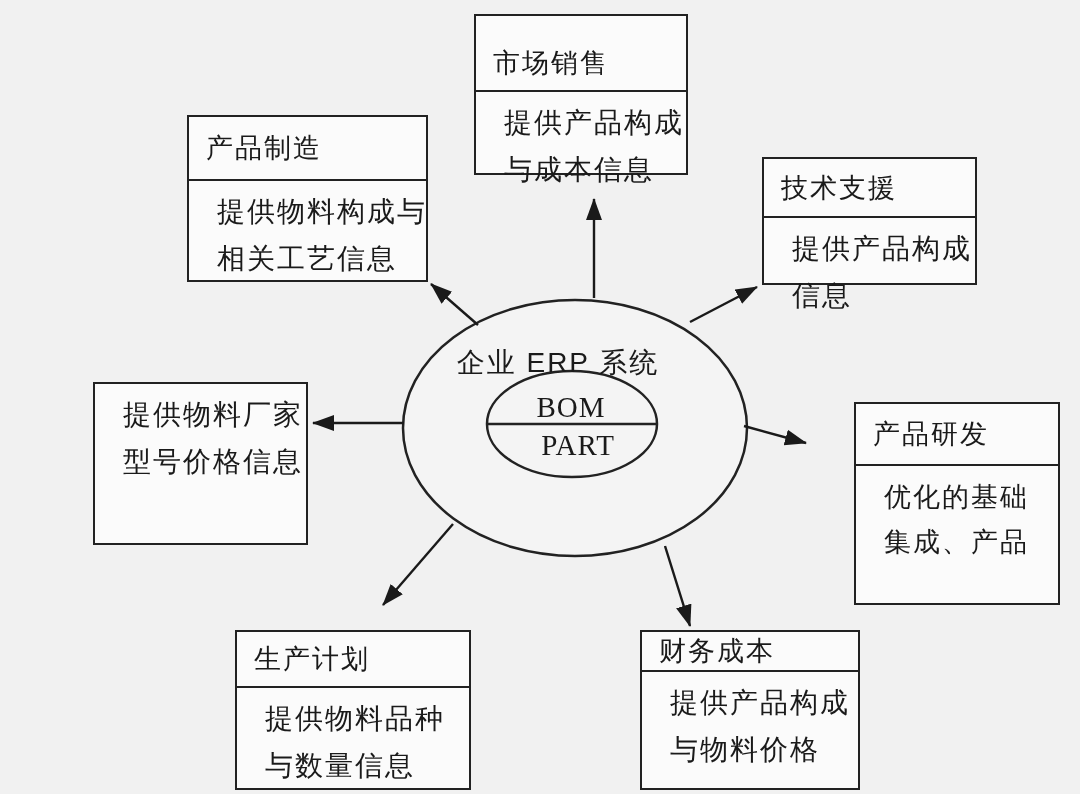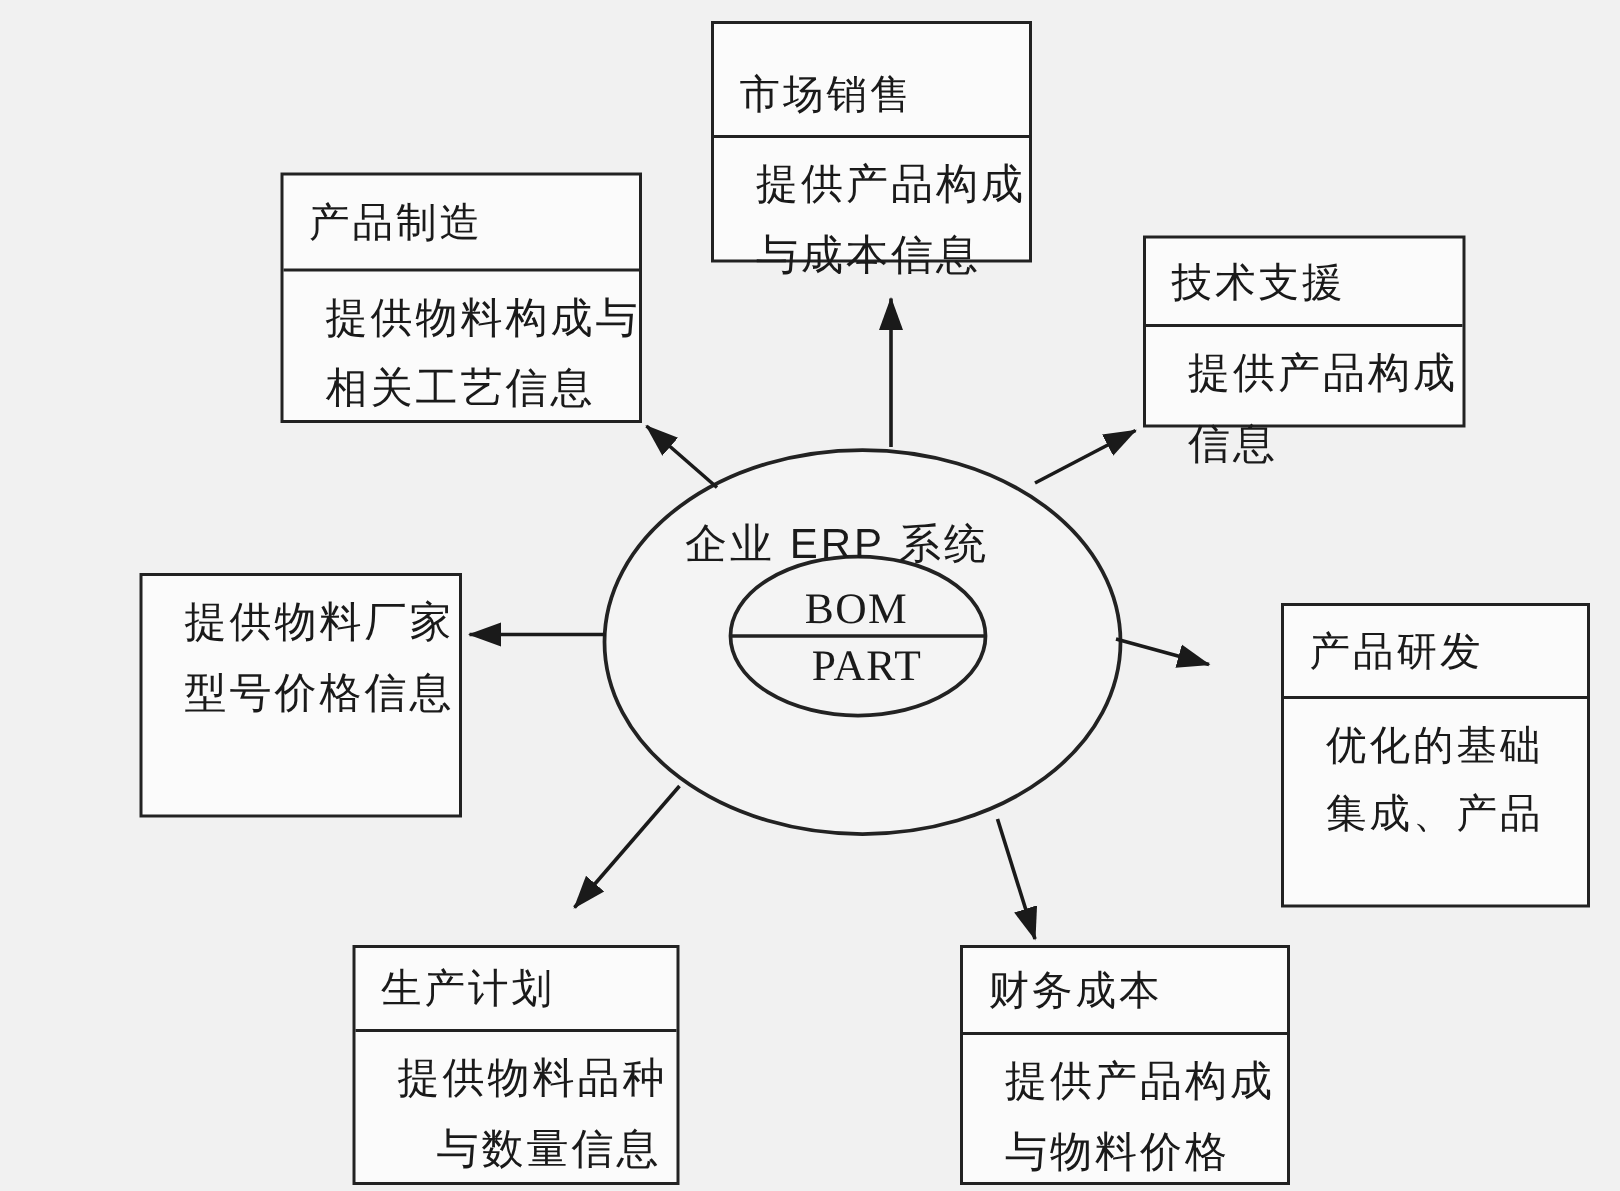--- a/index.html
+++ b/index.html
@@ -52,24 +52,24 @@
   .b1 .box-title { height: 56px; margin-top: 20px; }
   .b2 { left: 187px; top: 115px; width: 241px; height: 167px; }
   .b2 .box-title { height: 64px; }
   .b3 { left: 762px; top: 157px; width: 215px; height: 128px; }
   .b3 .box-title { height: 59px; }
   .b4 { left: 93px;  top: 382px; width: 215px; height: 163px; }
   .b4 .box-title { height: 59px; }
   .b5 { left: 830px; top: 402px; width: 206px; height: 203px; margin-left: 24px; }
   .b5 .box-title { height: 62px; }
   .b5 .box-body { font-size: 27px; line-height: 45px; padding-top: 9px; }
-  .b6 { left: 235px; top: 630px; width: 218px; height: 160px; text-align: right; }
+  .b6 { left: 235px; top: 630px; width: 236px; height: 160px; }
   .b6 .box-title { height: 56px; }
   .b7 { left: 640px; top: 630px; width: 220px; height: 160px; }
-  .b7 .box-title { height: 58px; font-family: Liberation Mono, monospace; }
+  .b7 .box-title { height: 40px; font-family: Liberation Mono, monospace; }
   
   .center-label {
     position: absolute;
     z-index: 4;
     white-space: nowrap;
     transform: translate(-50%, -50%);
     text-align: center;
   }
   .erp-title {
     left: 558px; top: 363px;

